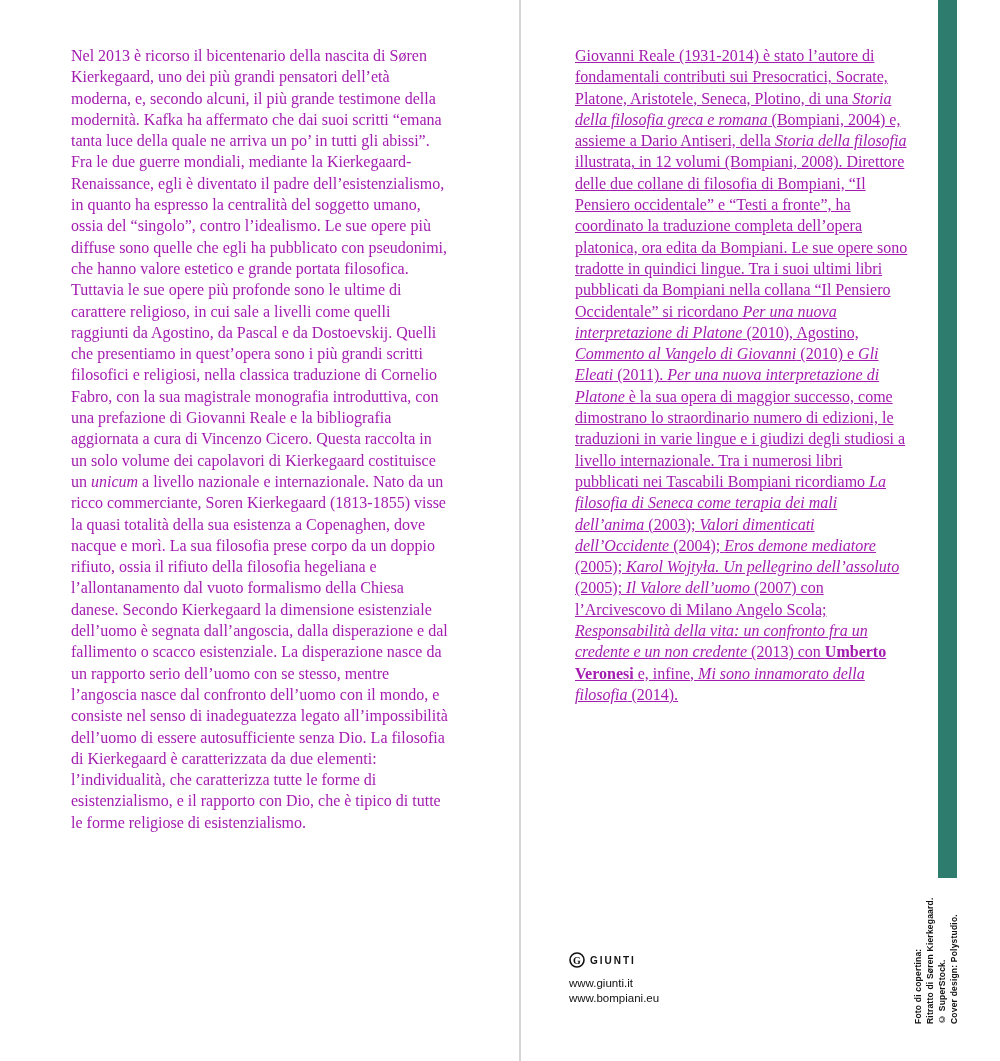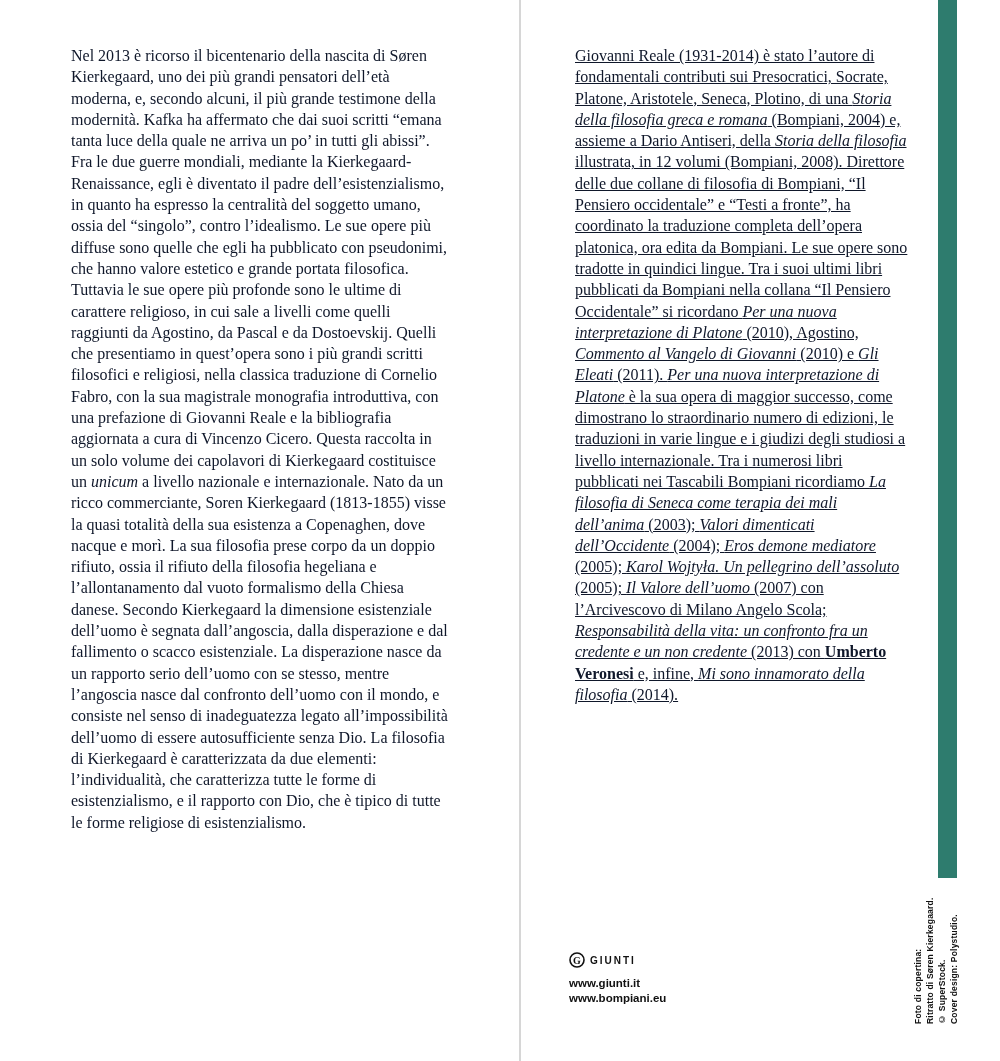--- a/index.html
+++ b/index.html
@@ -13,21 +13,21 @@
   }
   .fold-line{
     position:absolute;
     left:519px; top:0;
     width:2px; height:1061px;
     background:#d6d6d6;
   }
   .col{
     position:absolute;
     top:45px;
-    color:#0f172a;
+    color:#a21caf;
     font-size:16px;
     line-height:21.3px;
     text-align:left;
   }
   .col.left{ left:71px;  width:378px; }
   .col.right{ left:575px; width:333px;text-decoration:underline; }
   .it{ font-style:italic; }
   .bd{ font-weight:bold; }
   .spine{
     position:absolute;
@@ -60,21 +60,21 @@
     gap:5px;
     margin-bottom:8px;
   }
   .logo-g{ display:block; }
   .logo-text{
     font-weight:bold;
     font-size:10px;
     letter-spacing:2px;
   }
   .url{
-    font-weight:bold;
+    font-weight:normal;
     font-size:11.5px;
     line-height:15px;
   }
 </style>
 </head>
 <body>
 
 <div class="page">
 
   <div class="fold-line" style="background: rgb(214, 214, 214);"></div>

